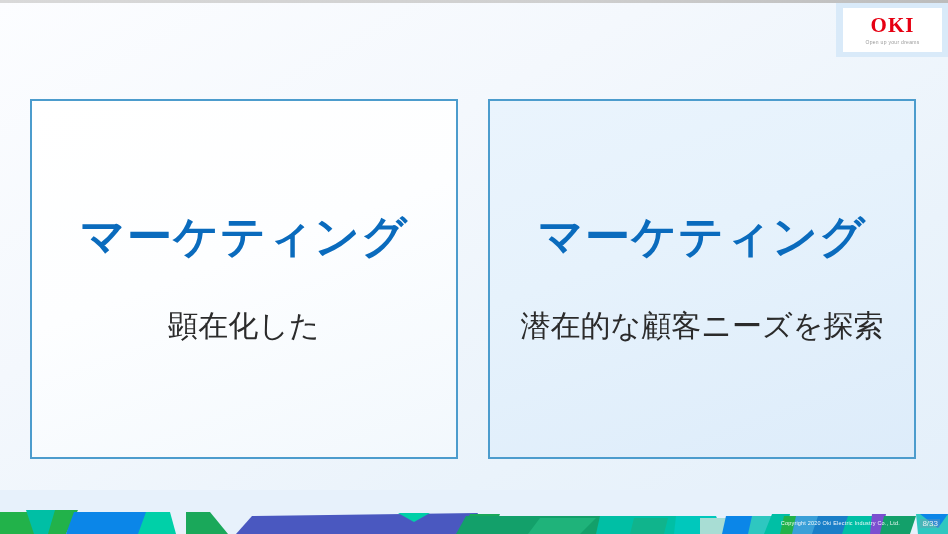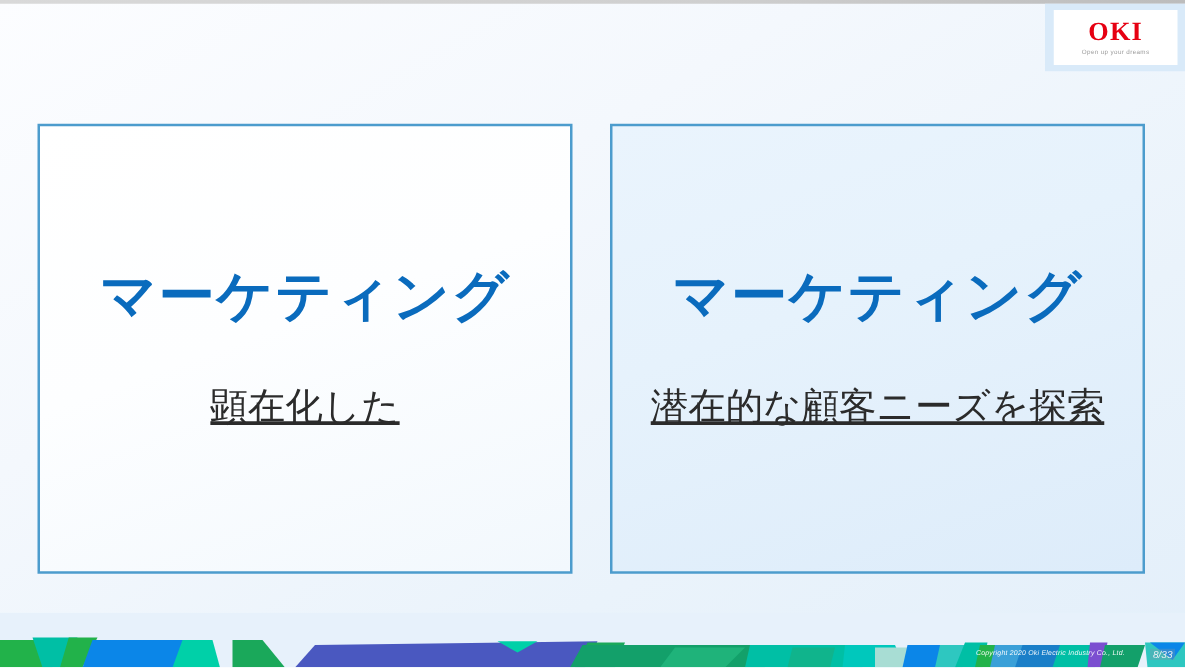--- a/index.html
+++ b/index.html
@@ -94,33 +94,31 @@
     margin: 0 0 44px 0;
     white-space: nowrap;
   }
   .panel-body {
     color: #2b2b2b;
     font-size: 30px;
     line-height: 1.35;
     text-align: center;
     margin: 0;
     white-space: nowrap;
-    text-decoration: underline;
   }
   .panel-body .line { display: block; }
 
   
   .bottom-band {
     position: absolute;
     left: 0;
     bottom: 0;
     width: 948px;
     height: 44px;
     overflow: hidden;
-    font-style: italic;
   }
   .bottom-band svg { display: block; }
 
   .footer-copyright {
     position: absolute;
     right: 48px;
     bottom: 8px;
     font-size: 5.5px;
     color: #ffffff;
     letter-spacing: 0.2px;

